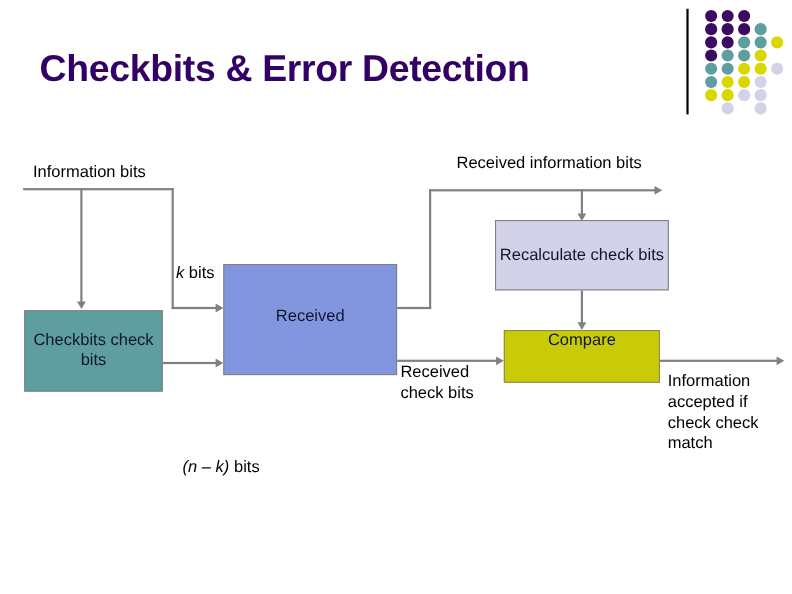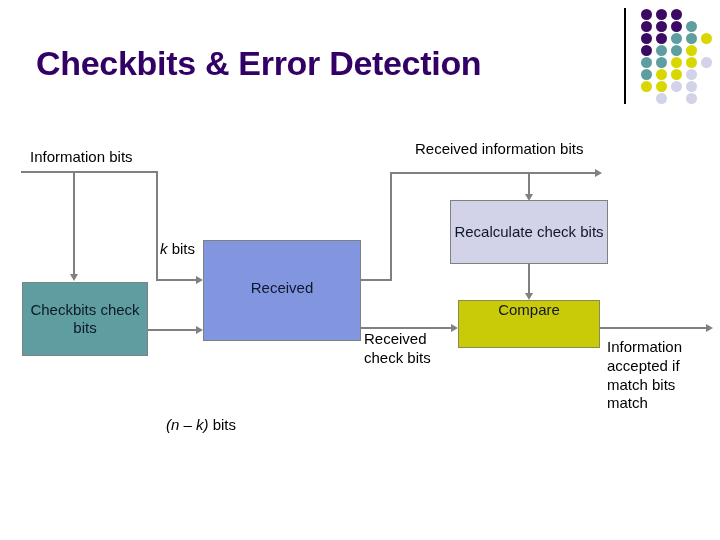--- a/index.html
+++ b/index.html
@@ -216,16 +216,16 @@
   <div class="lbl lbl-italic" id="lbl-k-bits"><em>k</em><span style="font-style:normal;"> bits</span></div>
 
 
   <div class="lbl" id="lbl-n-k-bits"><em>(n – k)</em><span> bits</span></div>
 
   <div class="lbl" id="lbl-received-check-bits">Received
 check bits</div>
 
   <div class="lbl" id="lbl-info-accepted">Information
 accepted if
-match bits
+check check
 match</div>
 
 </div>
 
 </body></html>

